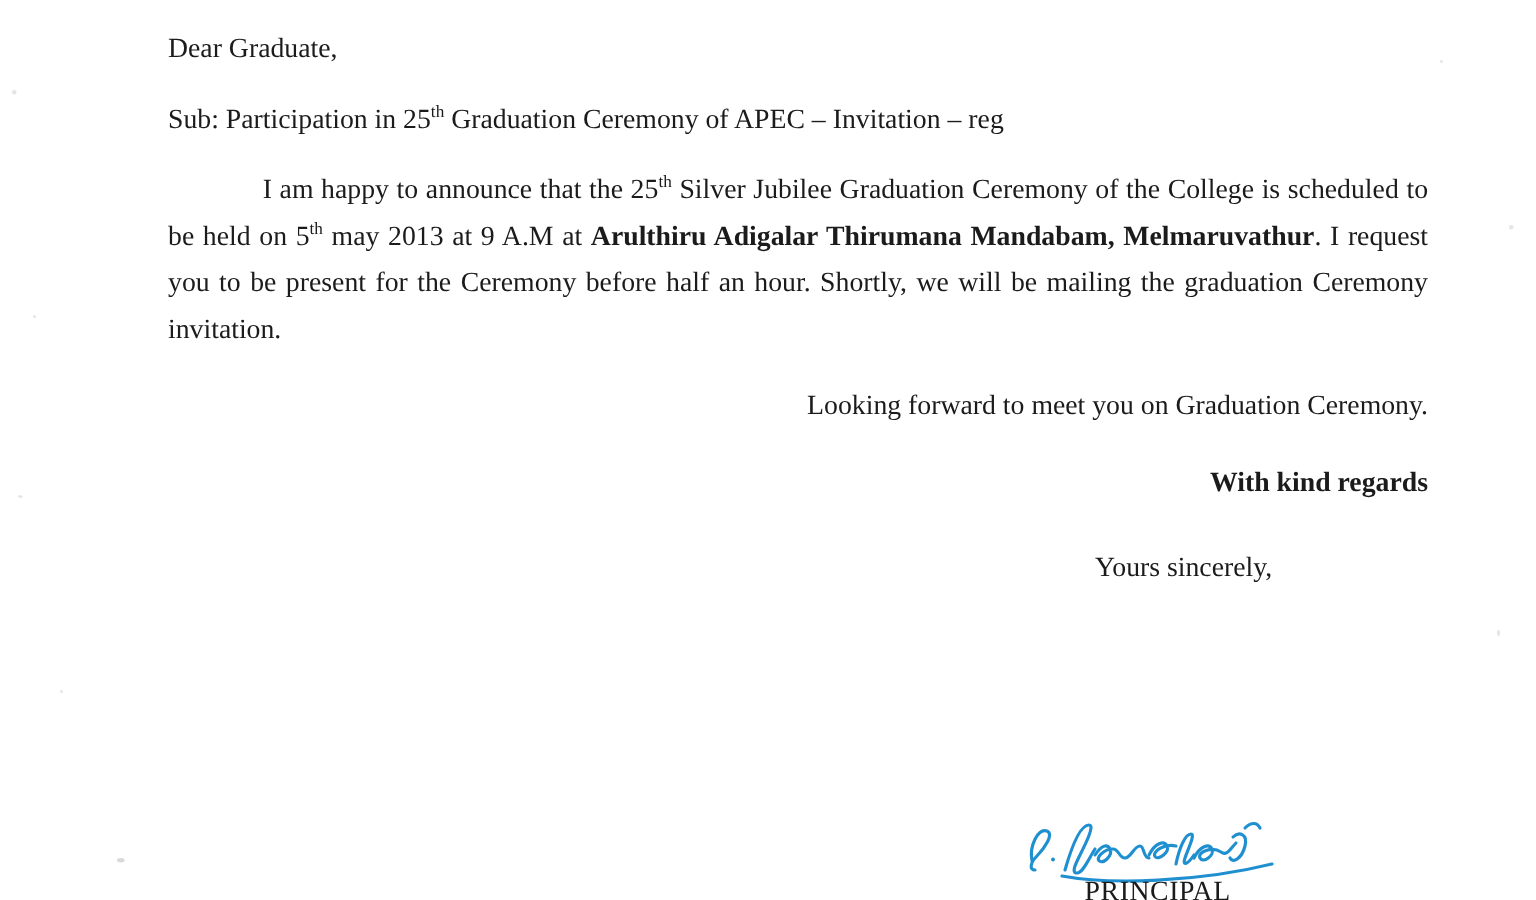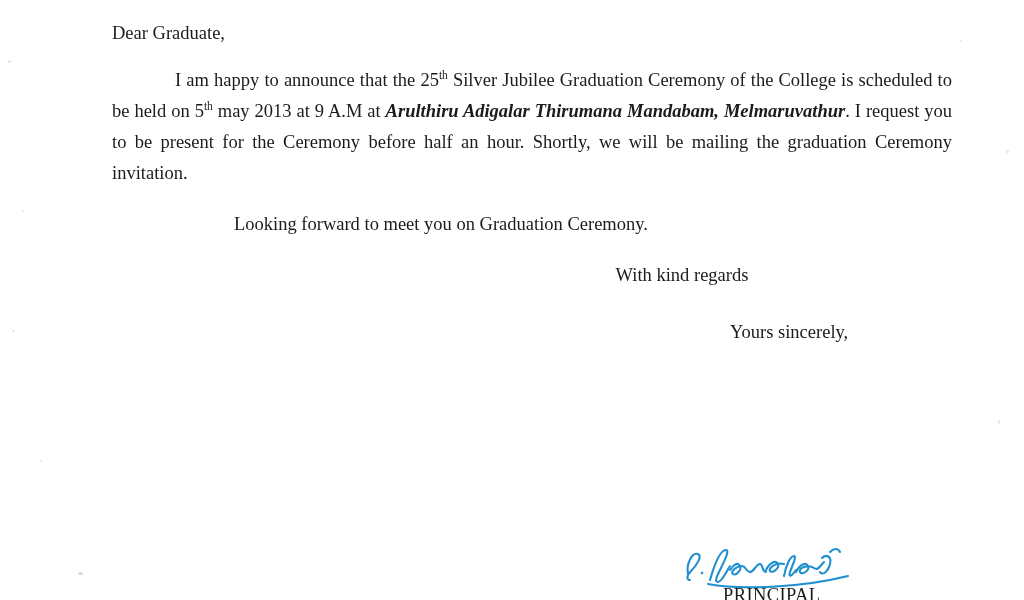--- a/index.html
+++ b/index.html
@@ -63,37 +63,38 @@
     display: inline-block;
     width: 58px;
   }
 
   sup {
     font-size: 0.62em;
     vertical-align: super;
     line-height: 0;
   }
 
-  .bold { font-weight: bold; font-style: italic; }
+  .bold { font-weight: bold; }
 
   .para-bold {
     font-weight: bold;
     letter-spacing: 0.15px;
     word-spacing: 1.5px;
   }
 
   .closing-1 {
     margin: 20px 0 0 0;
-    text-align: left;
+    text-align: right;
     padding-left: 122px;
   }
   .closing-2 {
     margin: 20px 0 0 0;
-    text-align: center;
+    text-align: right;
     padding-left: 300px;
+    font-weight: bold;
   }
   .closing-3 {
     margin: 26px 0 0 0;
     text-align: left;
     padding-left: 618px;
   }
 
   .signature-area {
     position: absolute;
     left: 680px;
@@ -130,20 +131,23 @@
   <span class="speck s4"></span>
   <span class="speck s5"></span>
   <span class="speck s6"></span>
   <span class="speck s7"></span>
   <span class="speck s8"></span>
 
   <div class="letter">
 
     <div class="para salutation">Dear Graduate,</div>
 
+    <div class="para subject">
+      <span>Sub: Participation in 25</span><sup>th</sup><span> Graduation Ceremony of APEC – Invitation – reg</span>
+    </div>
 
 
     <div class="para indent">
       <span>I am happy to announce that the 25</span><sup>th</sup><span> Silver Jubilee Graduation Ceremony of the College is scheduled to be held on 5</span><sup>th</sup><span> may 2013 at 9 A.M at </span><span class="bold">Arulthiru Adigalar Thirumana Mandabam, Melmaruvathur</span><span>. I request you to be present for the Ceremony before half an hour. Shortly, we will be mailing the graduation Ceremony invitation.</span>
     </div>
 
 
     <div class="closing-1">Looking forward to meet you on Graduation Ceremony.</div>
 
     <div class="closing-2">With kind regards</div>

